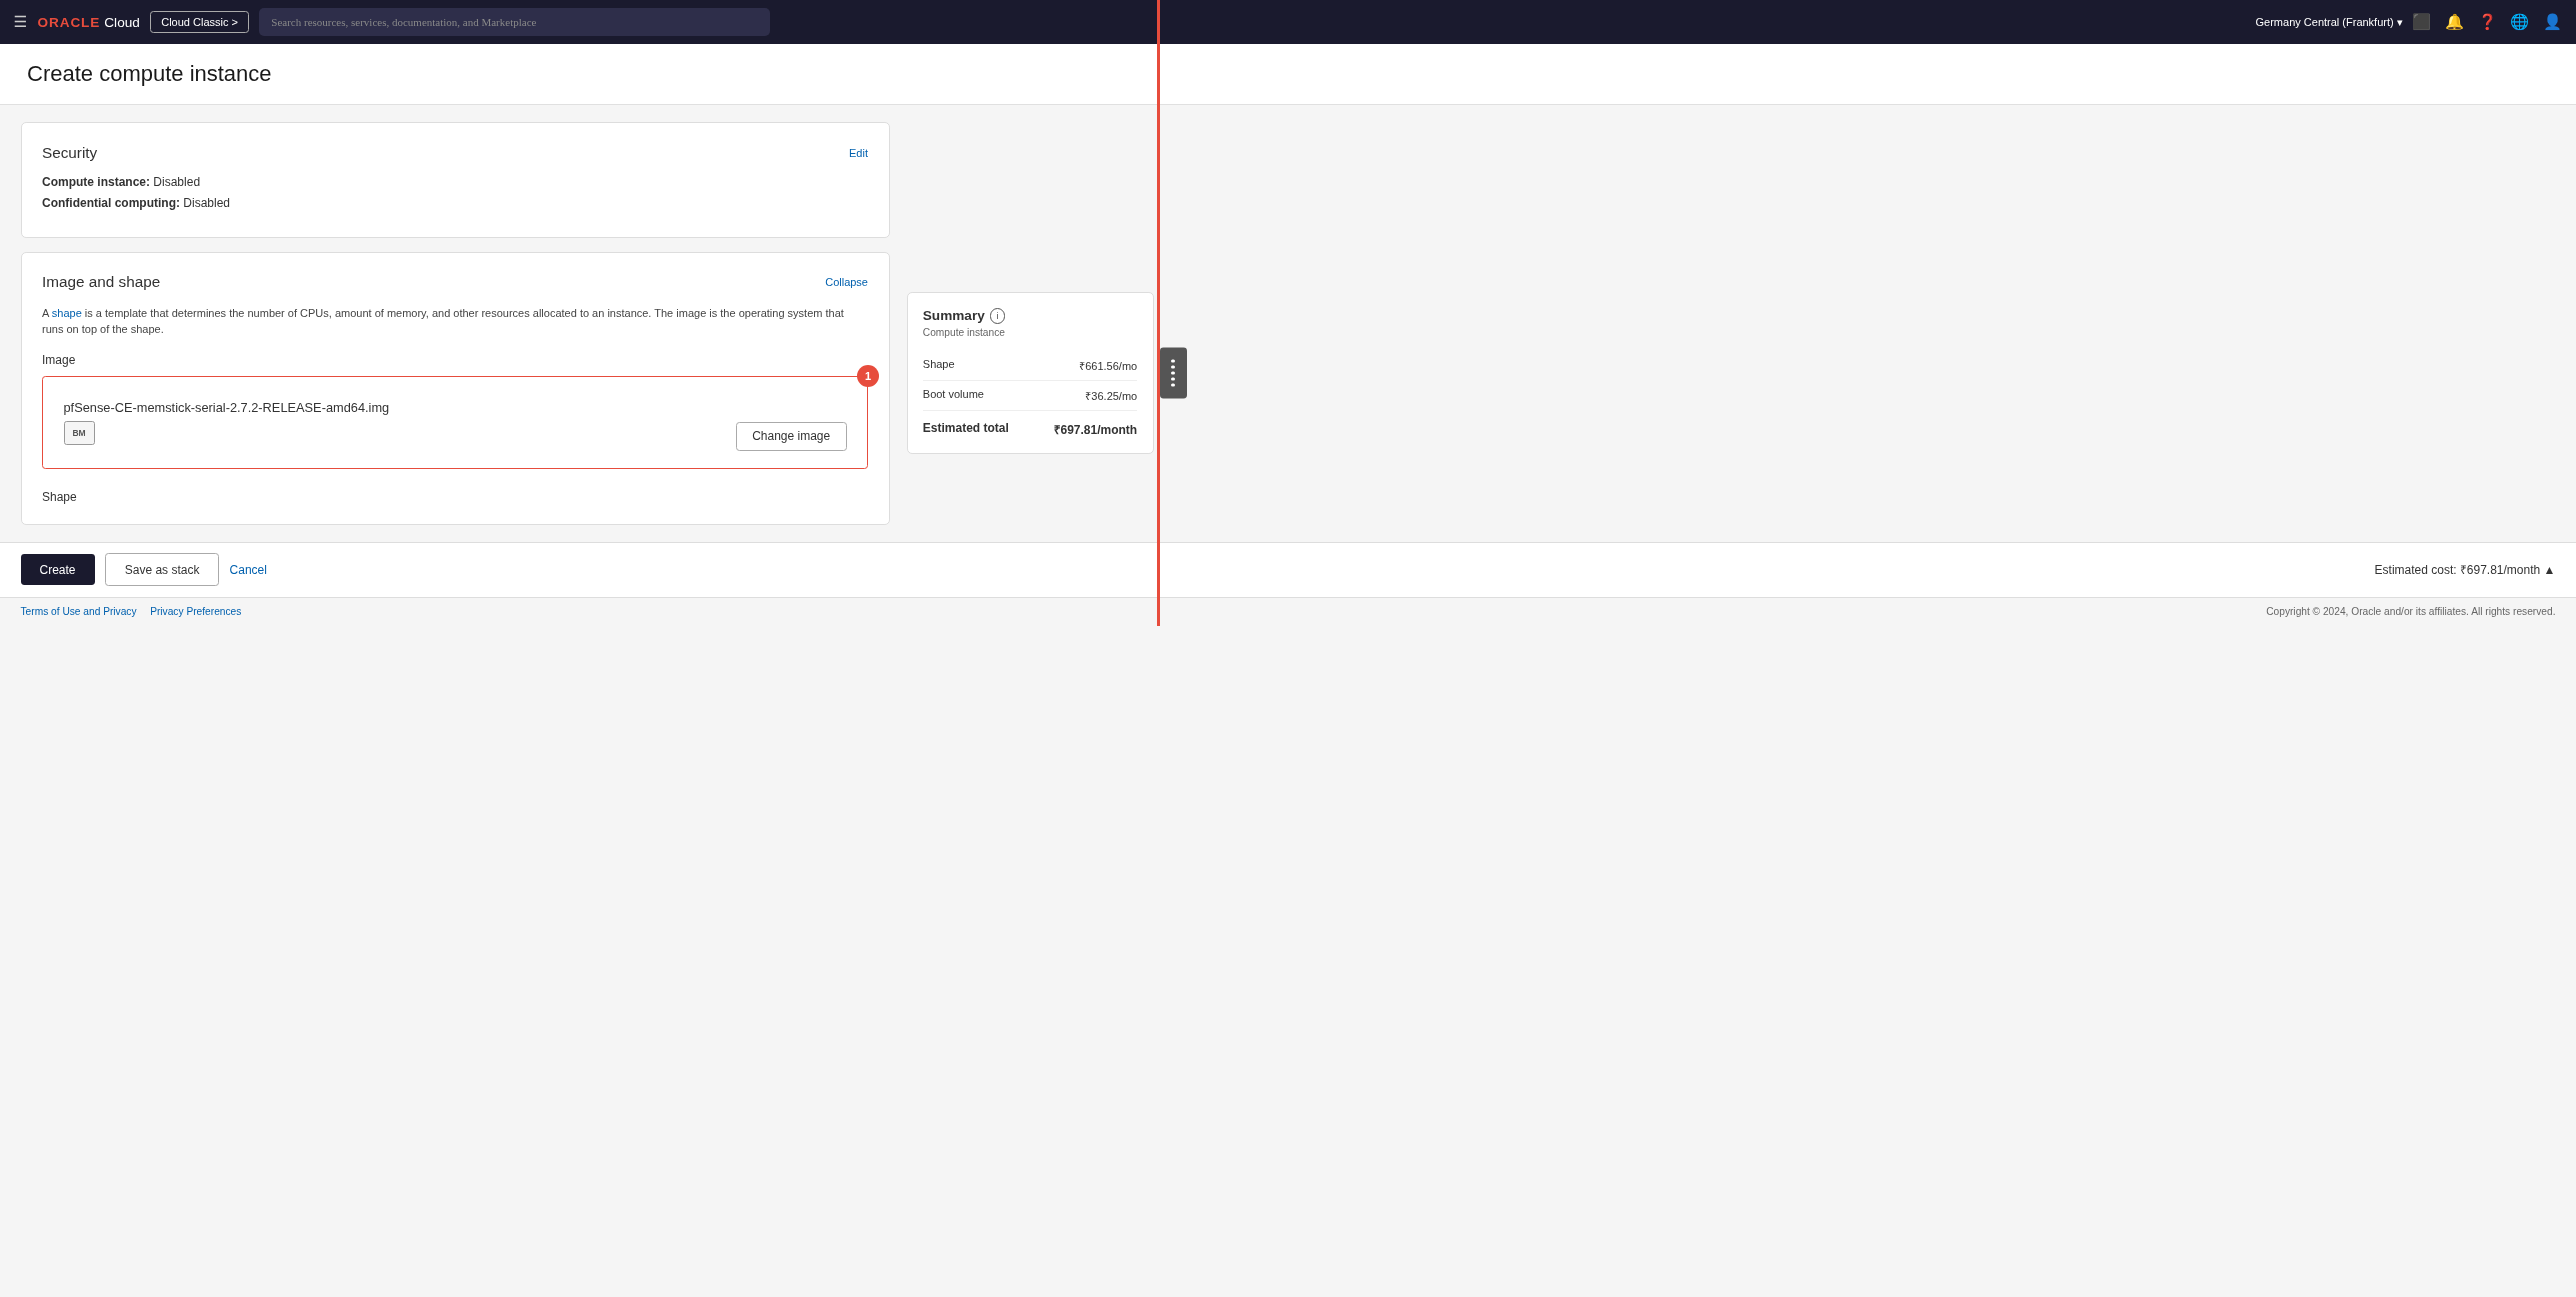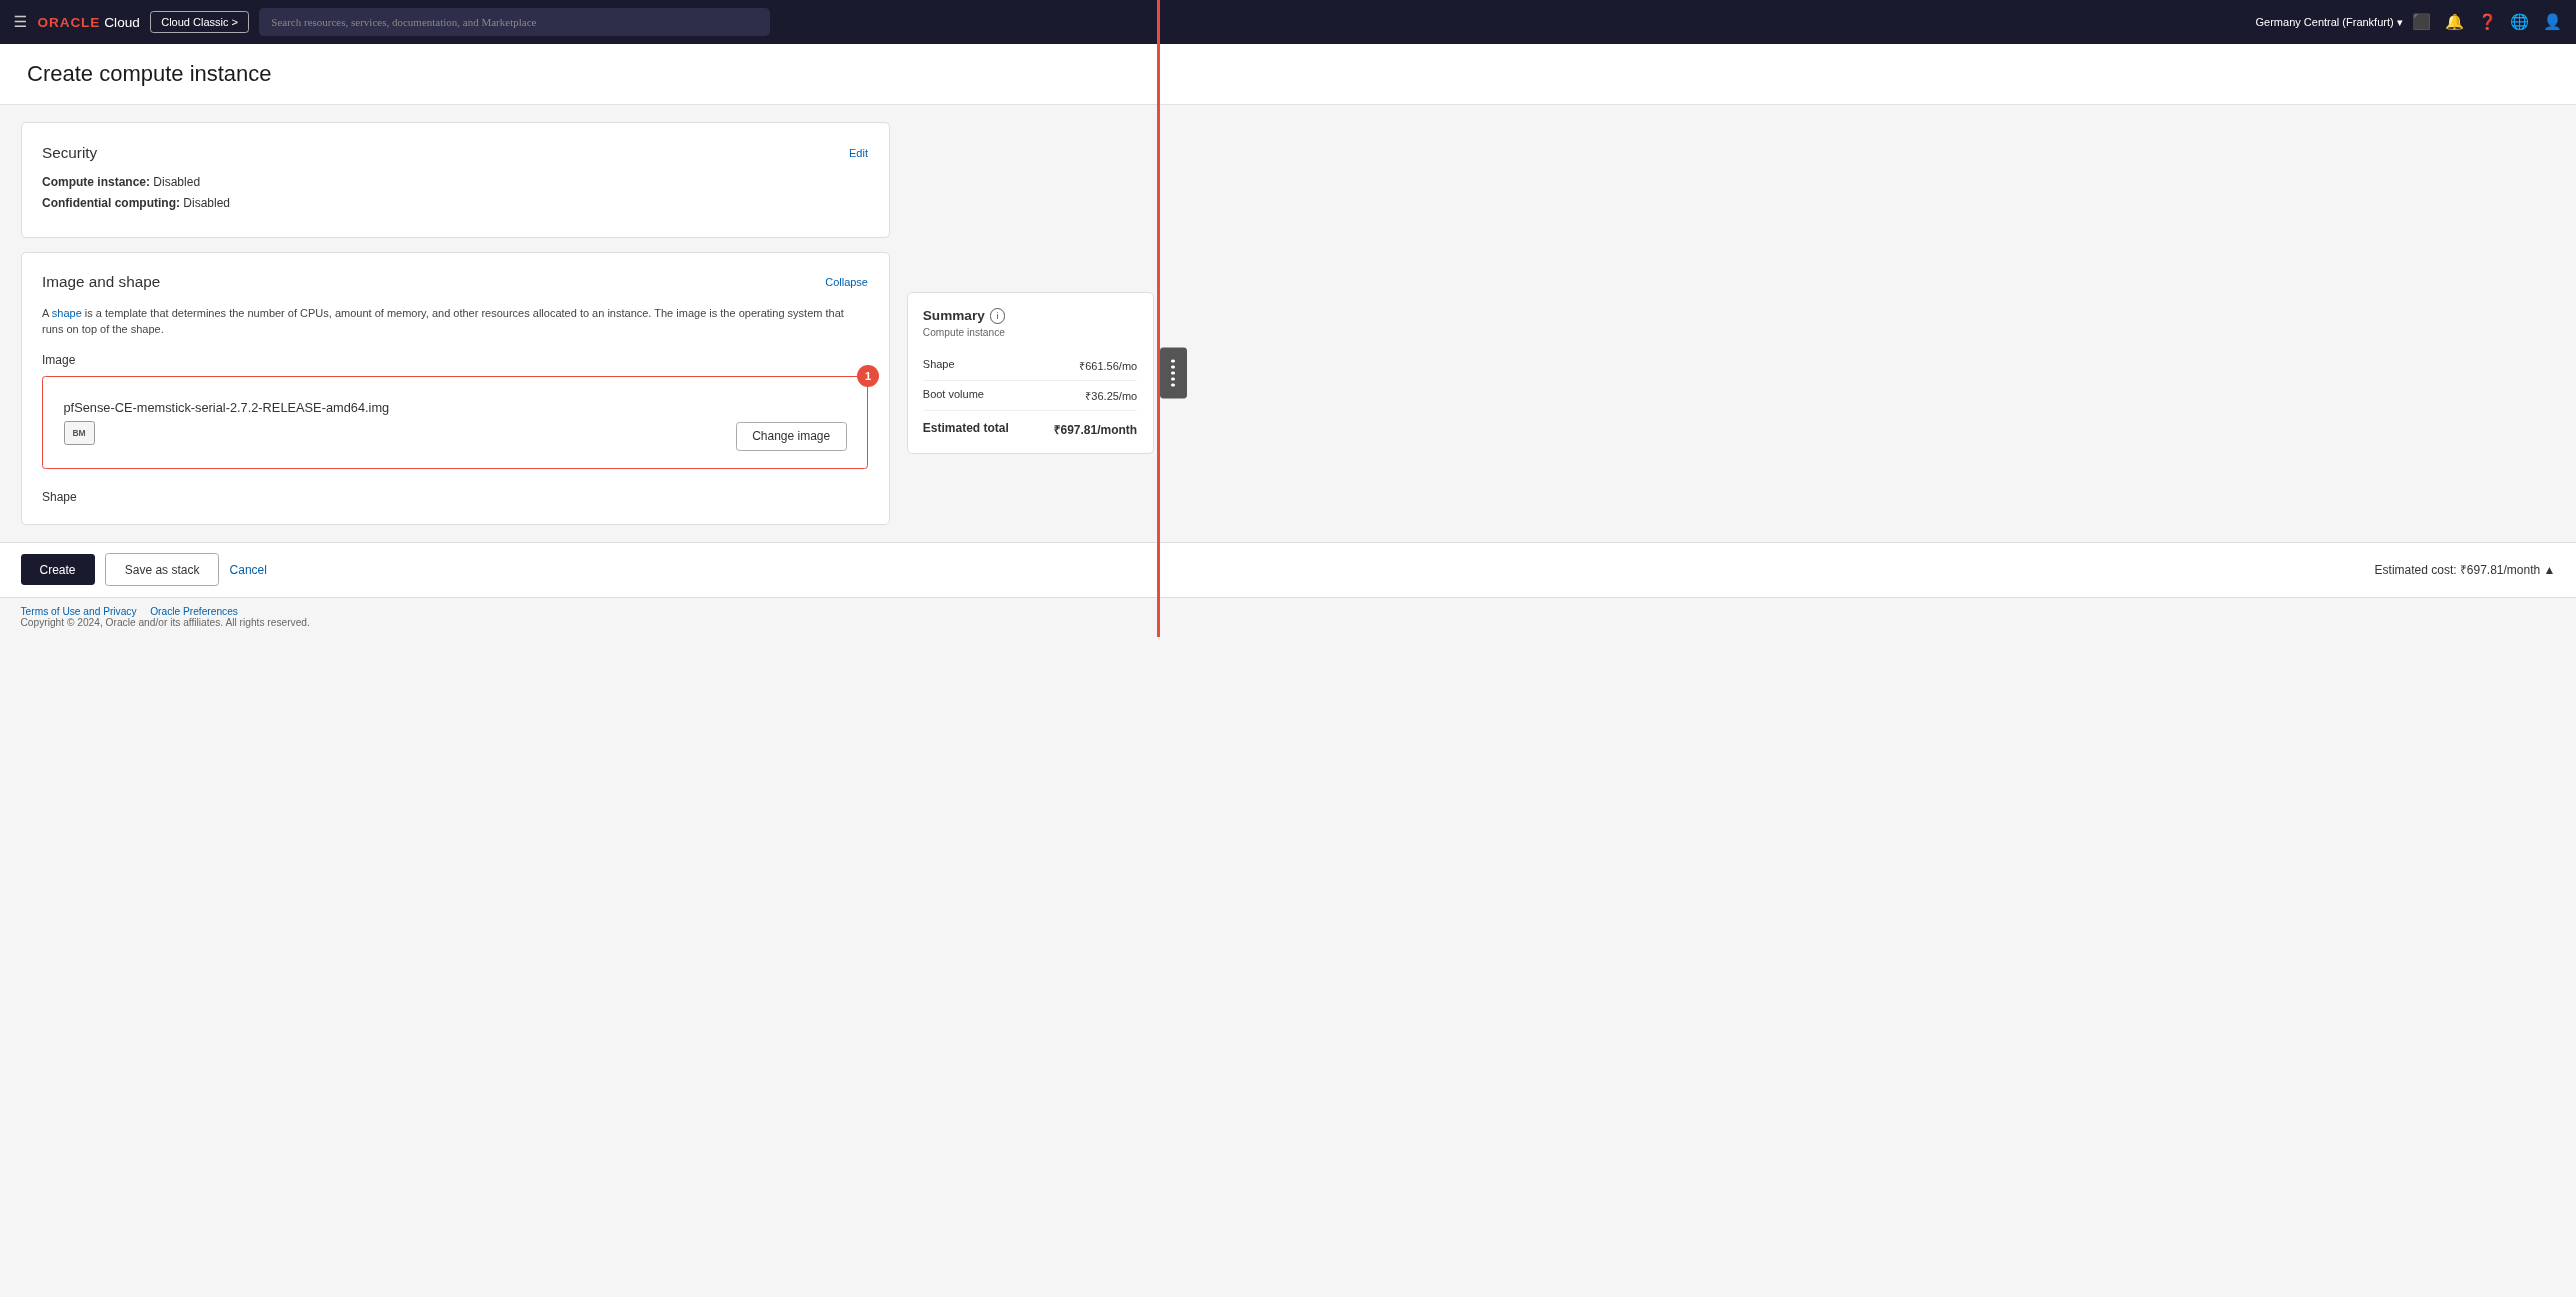--- a/index.html
+++ b/index.html
@@ -274,21 +274,20 @@
 
     
     .footer {
       background: #f5f5f5;
       border-top: 0.9px solid #ddd;
       padding: 8.5px 20.5px;
       display: flex;
       justify-content: space-between;
       font-size: 10.2px;
       color: #666;
-      flex-direction: column;
     }
     .footer-links { display: flex; gap: 13.6px; }
     .footer-link { color: #0060ae; text-decoration: none; cursor: pointer; }
   </style>
 </head>
 <body>
 
 <nav class="top-nav">
   <span class="nav-hamburger">☰</span>
   <div class="nav-brand">
@@ -403,17 +402,17 @@
   <div class="bottom-spacer"></div>
   <div class="estimated-cost">
     <span>Estimated cost: ₹697.81/month</span>
     <span>▲</span>
   </div>
 </div>
 
 <div class="footer">
   <div class="footer-links">
     <a class="footer-link">Terms of Use and Privacy</a>
-    <a class="footer-link">Oracle Preferences</a>
+    <a class="footer-link">Privacy Preferences</a>
   </div>
   <span>Copyright © 2024, Oracle and/or its affiliates. All rights reserved.</span>
 </div>
 
 
 </body></html>

